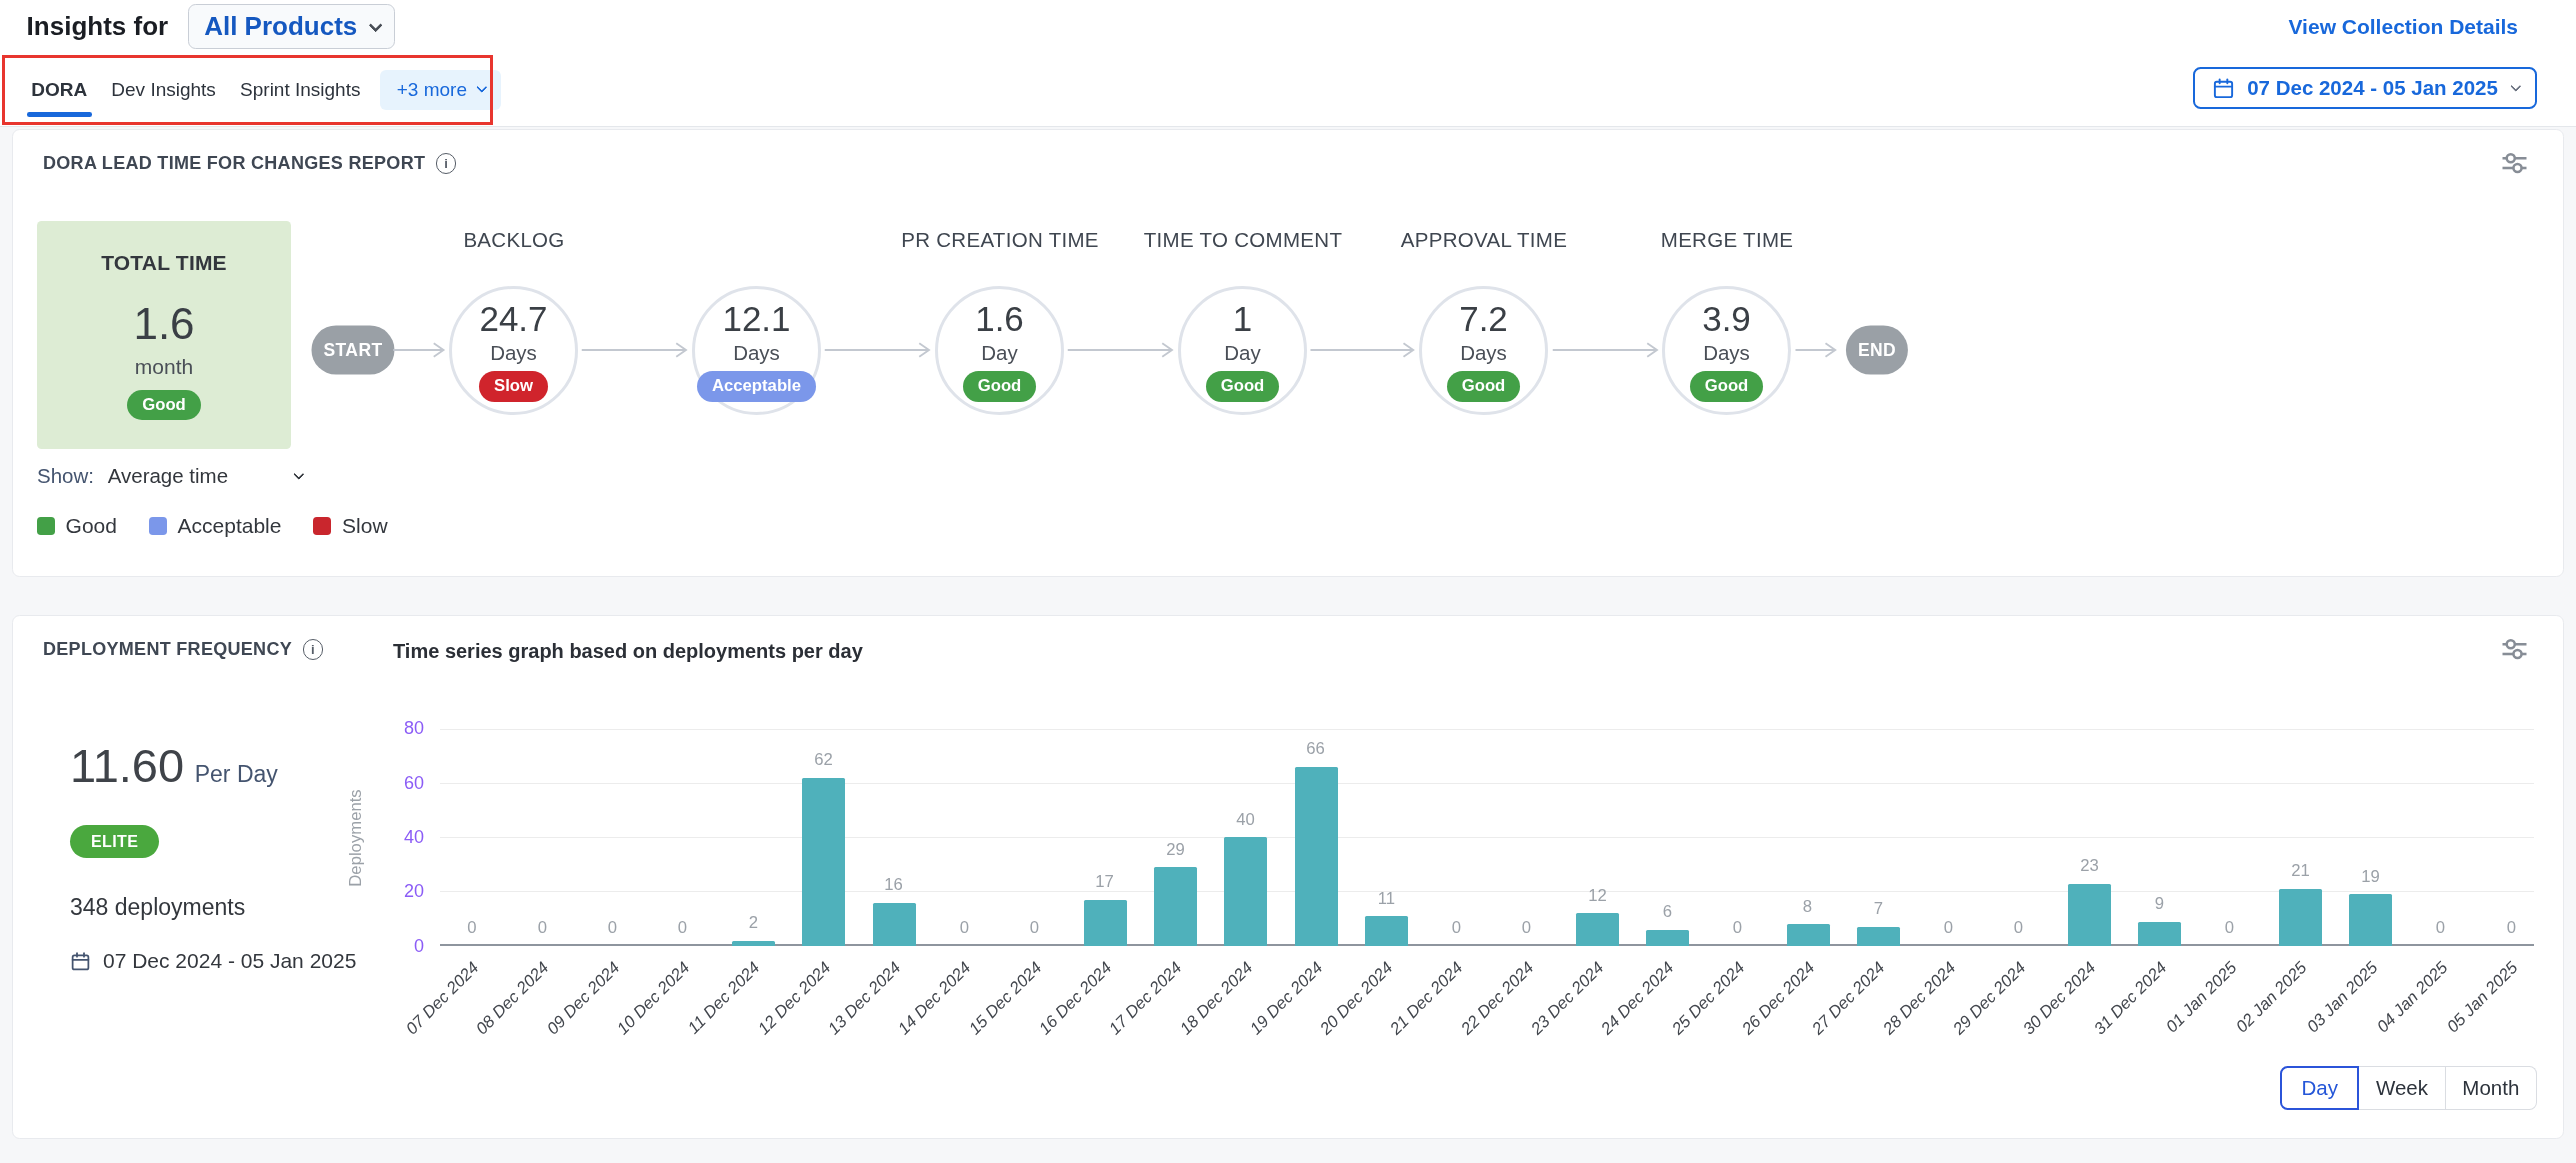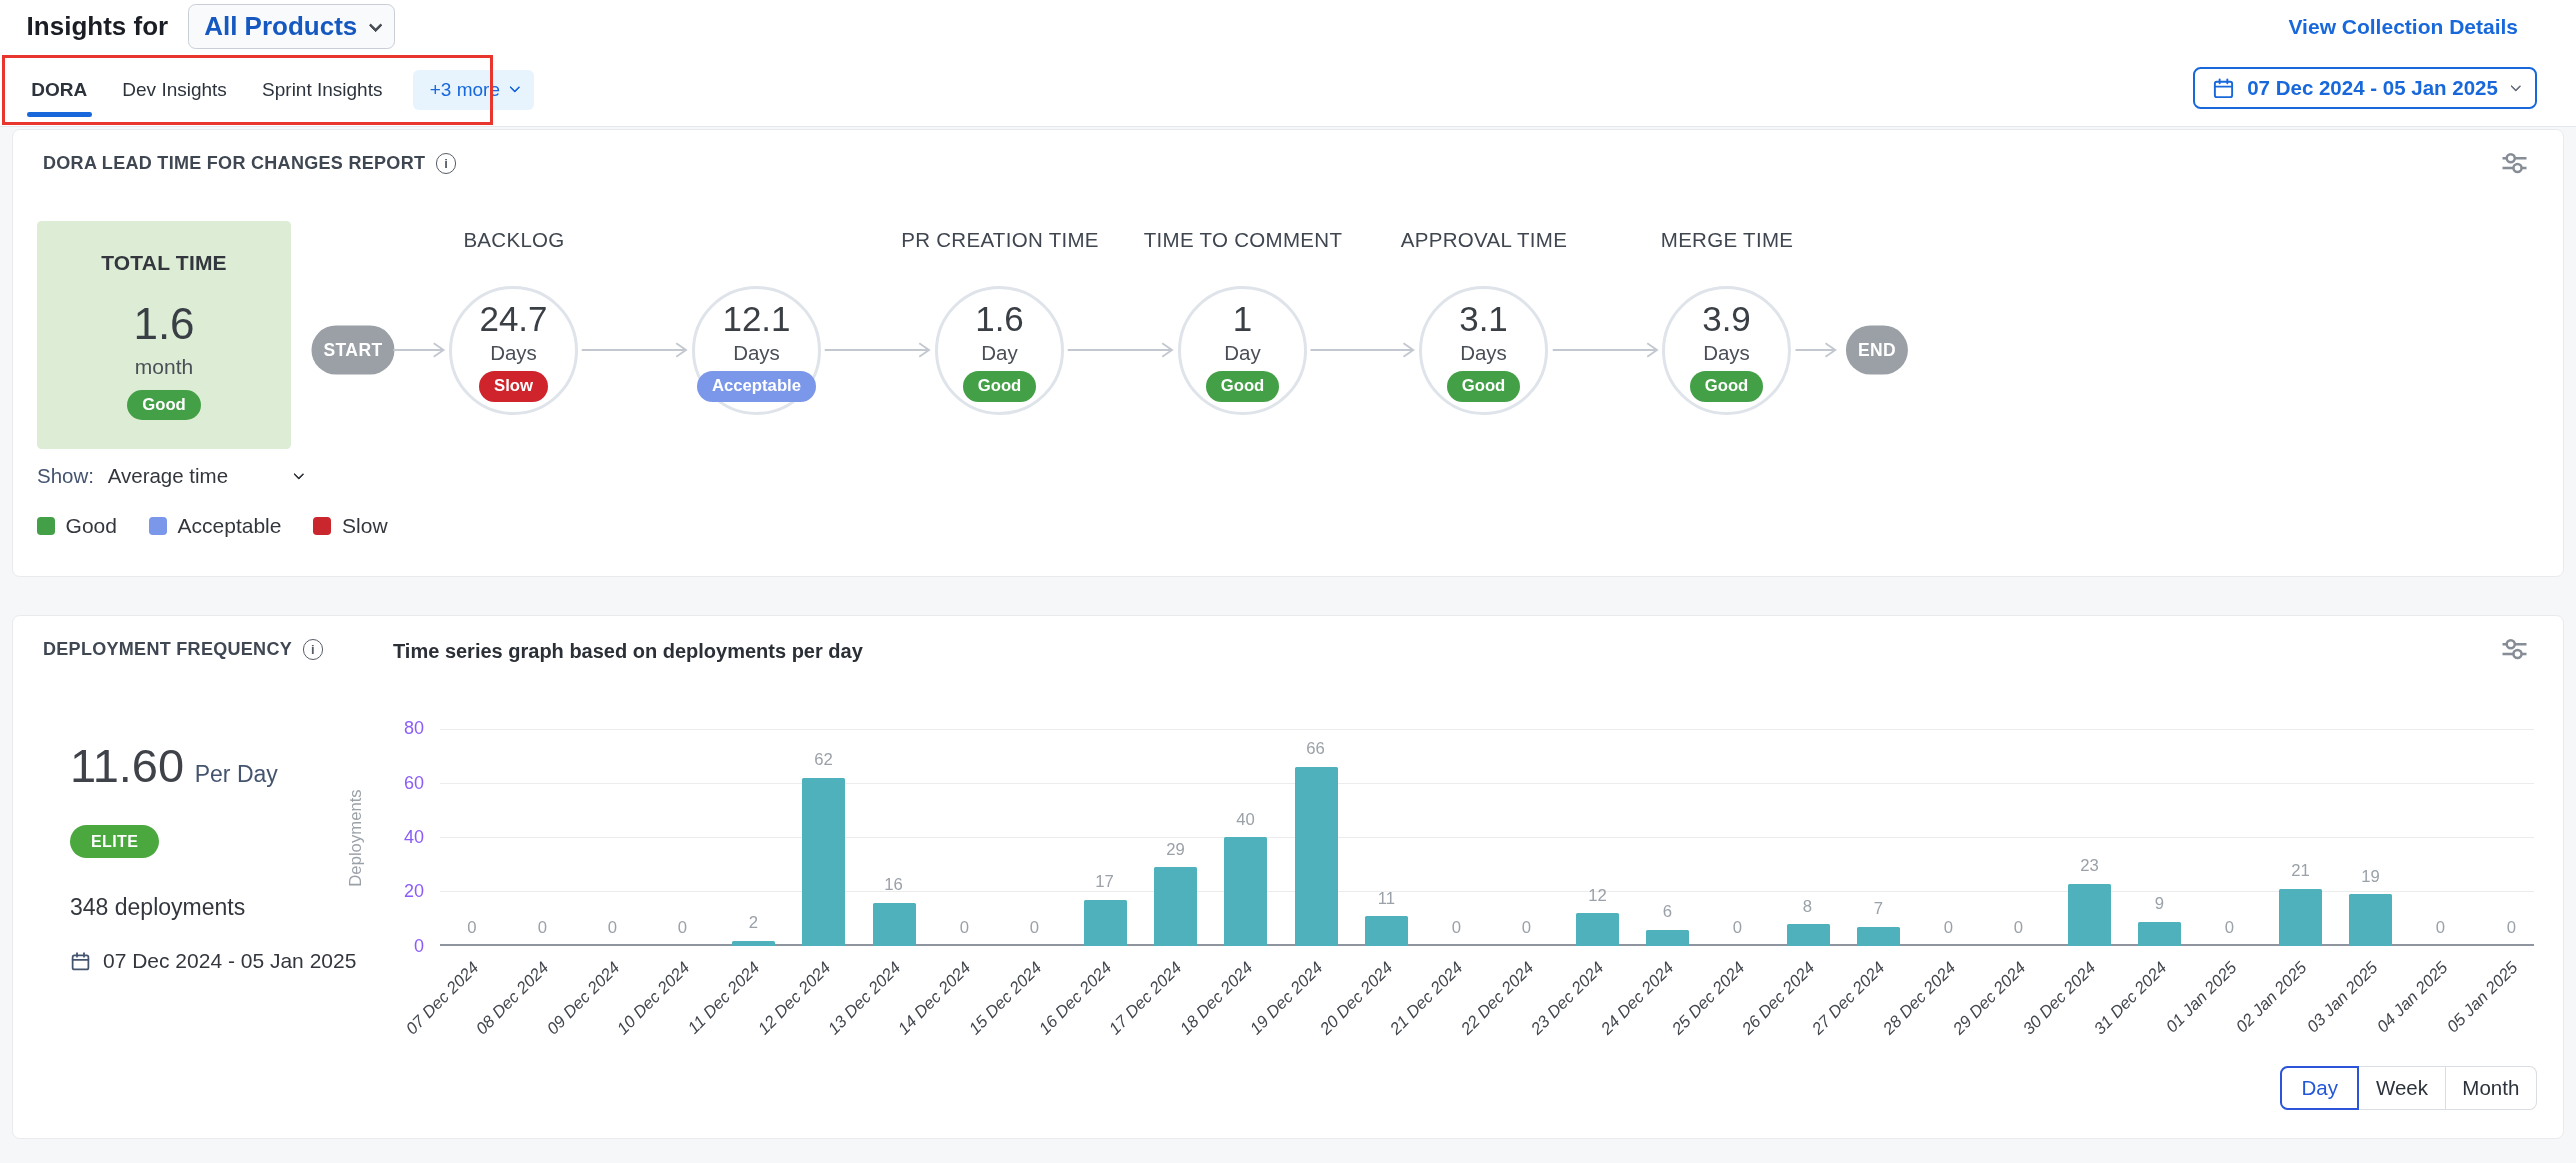--- a/index.html
+++ b/index.html
@@ -14,21 +14,21 @@
   .insights-title { font-size:26px; font-weight:bold; color:#1a1d23; }
   .product-btn { display:flex; align-items:center; gap:12px; background:#f8fafc; border:1.5px solid #c9ced6;
                  border-radius:7.6px; padding:6px 15px; cursor:pointer; }
   .product-btn .lbl { font-size:26px; font-weight:bold; color:#1558c0; }
   .chev { display:inline-block; width:10px; height:10px; border-right:3px solid #4a4f57; border-bottom:3px solid #4a4f57;
           transform:rotate(45deg) translateY(-2.3px); border-radius:1.5px; }
   .view-details { font-size:21px; font-weight:bold; color:#1868db; cursor:pointer; }
 
   
   .tabrow { position:absolute; left:0; top:53px; width:100%; height:74px; background:#fff;
-            border-bottom:1.5px solid #e4e7eb; display:flex; align-items:center; padding-left:26.6px; gap:26px; }
+            border-bottom:1.5px solid #e4e7eb; display:flex; align-items:center; padding-left:26.6px; gap:15px; }
   .tab { position:relative; height:100%; display:flex; align-items:center; font-size:19px; color:#2d333c;
          padding:0 4.6px; cursor:pointer; }
   .tab.active { font-weight:bold; }
   .tab.active::after { content:""; position:absolute; left:0; right:0; bottom:9px; height:4.6px;
                        border-radius:2.3px; background:#1868db; }
   .more-chip { display:flex; align-items:center; gap:9px; background:#e7f3fd; color:#1868db;
                font-size:19px; padding:9px 16.7px; border-radius:6px; cursor:pointer; }
   .more-chip .chev { border-color:#1868db; border-width:2.3px; width:8.4px; height:8.4px; }
   .date-btn { position:absolute; right:39px; top:14.4px; display:flex; align-items:center; gap:12px;
               border:2.3px solid #1868db; border-radius:7.6px; background:#fff; padding:6.8px 16.7px;
@@ -182,21 +182,21 @@
           <span class="badge stage-badge" style="background: rgb(67, 160, 71);">Good</span>
         </div>
         <div class="stage-label" style="left: 1116px; top: 95px;">TIME TO COMMENT</div>
         <div class="stage-circle" style="left: 1165px; top: 156px;">
           <span class="stage-num">1</span>
           <span class="stage-unit">Day</span>
           <span class="badge stage-badge" style="background: rgb(67, 160, 71);">Good</span>
         </div>
         <div class="stage-label" style="left: 1357px; top: 95px;">APPROVAL TIME</div>
         <div class="stage-circle" style="left: 1406px; top: 156px;">
-          <span class="stage-num">3.1</span>
+          <span class="stage-num">7.2</span>
           <span class="stage-unit">Days</span>
           <span class="badge stage-badge" style="background: rgb(67, 160, 71);">Good</span>
         </div>
         <div class="stage-label" style="left: 1600px; top: 95px;">MERGE TIME</div>
         <div class="stage-circle" style="left: 1649px; top: 156px;">
           <span class="stage-num">3.9</span>
           <span class="stage-unit">Days</span>
           <span class="badge stage-badge" style="background: rgb(67, 160, 71);">Good</span>
         </div>
         <div class="node-pill" style="left: 340px; top: 220px;">START</div>

